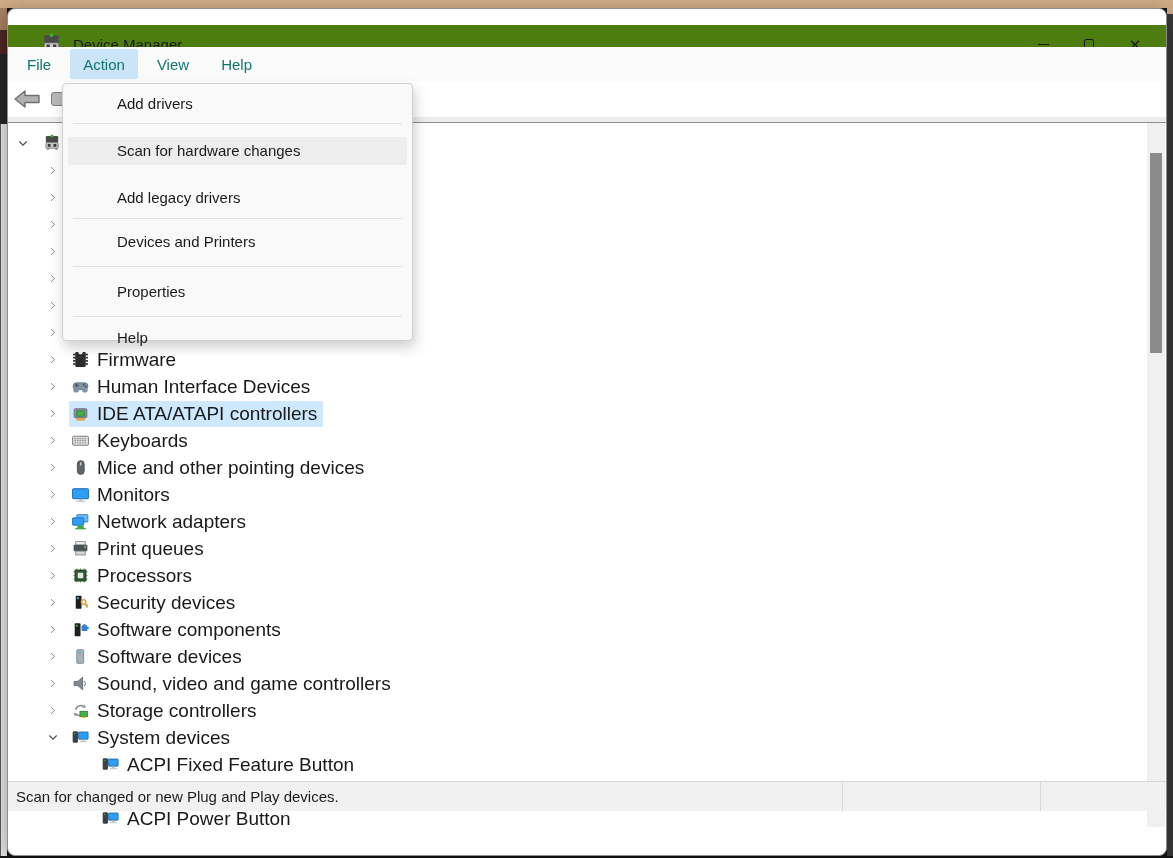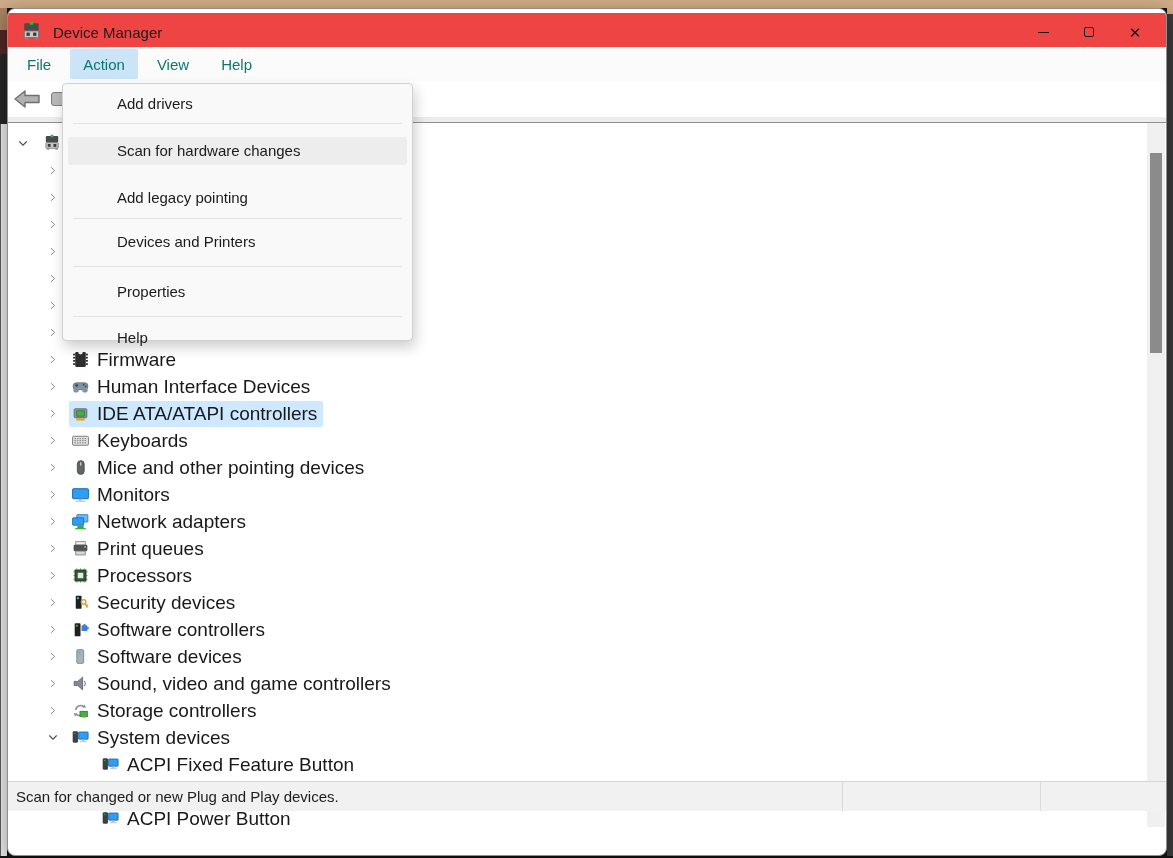--- a/index.html
+++ b/index.html
@@ -16,22 +16,22 @@
   .desk-right  { position:absolute; left:1167px; top:8px; width:6px; height:850px;
                  background:linear-gradient(#d0ac86 0 6px, #3b3b3b 6px 100%); }
   .desk-bottom { position:absolute; left:0; top:856px; width:1173px; height:2px; background:#141414; }
 
   
   .win { position:absolute; left:7px; top:8px; width:1160px; height:848px;
          background:#fff; border:1px solid #8f8f8f; border-radius:8px;
          overflow:hidden; box-shadow:0 4px 18px rgba(0,0,0,.35); }
 
   
-  .titlebar { position:absolute; left:0; top:4px; width:100%; height:38px; background:#ef4444;
-              display:flex; align-items:center; }
+  .titlebar { position:absolute; left:0; top:16px; width:100%; height:38px; background:#4d7c0f;
+              display:flex; align-items:center;padding-left:20px; }
   .app-icon { margin-left:13px; width:22px; height:22px; flex:0 0 auto; }
   .title-text { margin-left:10px; font-size:15px; color:#1a1a1a; }
   .caption-btns { position:absolute; right:8px; top:0; height:38px; display:flex; }
   .cap-btn { width:46px; height:38px; display:flex; align-items:center; justify-content:center; }
   .glyph-min { width:11px; height:1px; background:#1a1a1a; }
   .glyph-max { width:10px; height:10px; border:1.2px solid #1a1a1a; border-radius:2px; }
   .glyph-close { font-size:15px; color:#1a1a1a; line-height:1; }
 
   
   .menubar { position:absolute; left:0; top:38px; width:100%; height:34px; background:#fbfbfb;
@@ -415,21 +415,21 @@
             </svg>
           </span>
         <span class="inner">
           <svg class="ticon" viewBox="0 0 18 18">
             <rect x="3.5" y="3" width="5.5" height="12.5" rx="0.8" fill="#1f1f1f"></rect>
             <rect x="4.6" y="4.5" width="1.8" height="1.8" fill="#43b04a"></rect>
             <rect x="10" y="5" width="5.5" height="5.5" rx="0.6" fill="#3b7fd4"></rect>
             <circle cx="12.75" cy="4.9" r="1.1" fill="#3b7fd4"></circle>
             <circle cx="15.9" cy="7.75" r="1.1" fill="#3b7fd4"></circle>
           </svg>
-          <span class="lbl">Software controllers</span>
+          <span class="lbl">Software components</span>
         </span>
       </div>
 
       <div class="row l1">
         <span class="chev">
             <svg viewBox="0 0 18 18" width="12" height="15">
               <polyline points="6,4 11.5,9 6,14" fill="none" stroke="#8c8c8c" stroke-width="1.5"></polyline>
             </svg>
           </span>
         <span class="inner">
@@ -540,21 +540,21 @@
     <span class="status-text">Scan for changed or new Plug and Play devices.</span>
     <div class="vsep s1"></div>
     <div class="vsep s2"></div>
   </div>
 
   <div class="menu">
     <div class="item">Add drivers</div>
     <div class="sep"></div>
     <div class="item hl">Scan for hardware changes</div>
     <div class="gap6"></div>
-    <div class="item">Add legacy pointing</div>
+    <div class="item">Add legacy drivers</div>
     <div class="sep s2"></div>
     <div class="item">Devices and Printers</div>
     <div class="sep s3"></div>
     <div class="item">Properties</div>
     <div class="sep s4"></div>
     <div class="item">Help</div>
   </div>
 
 </div>
 

